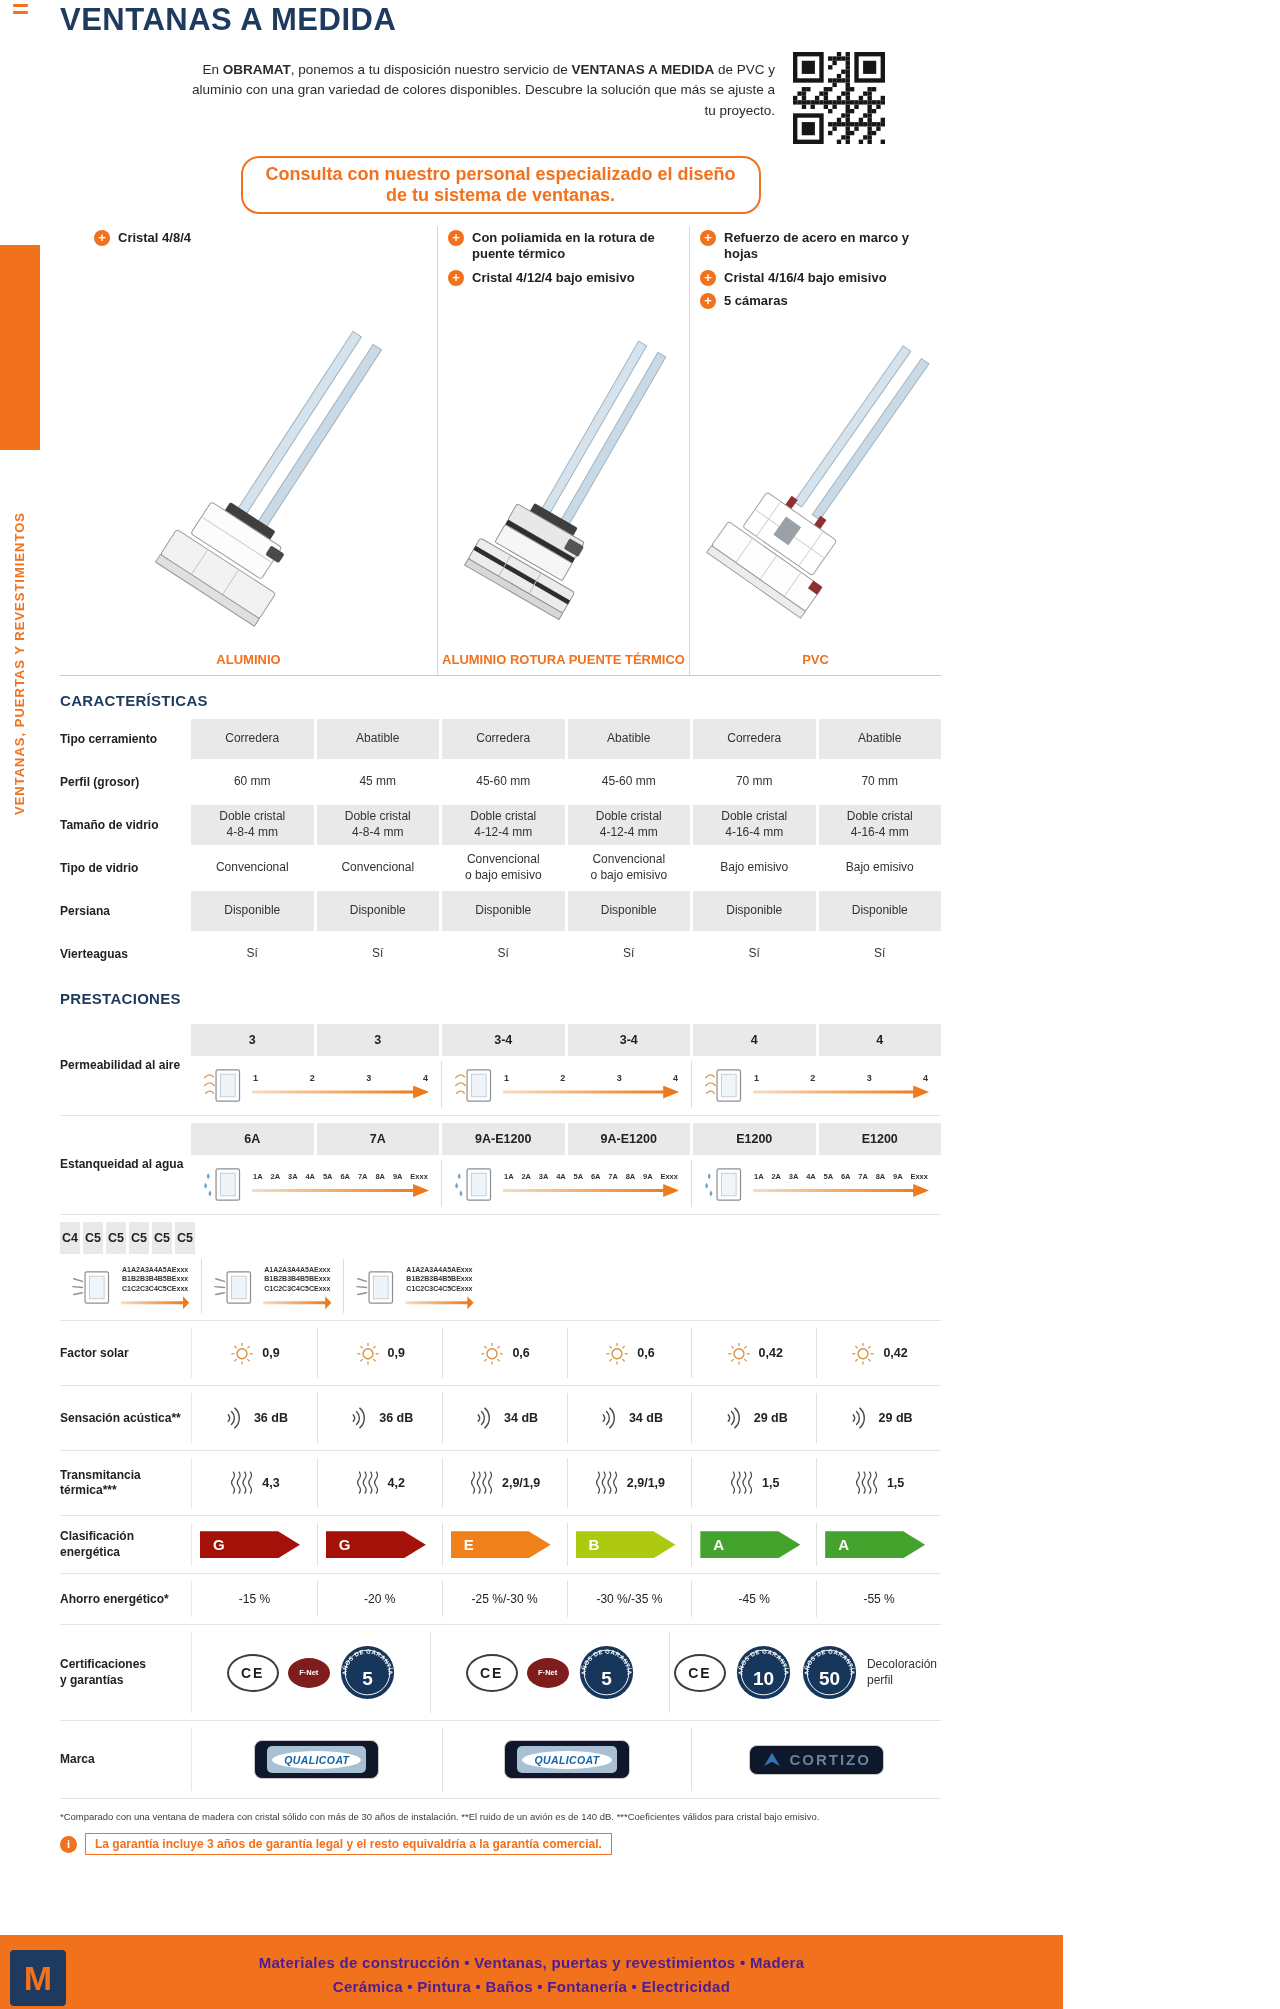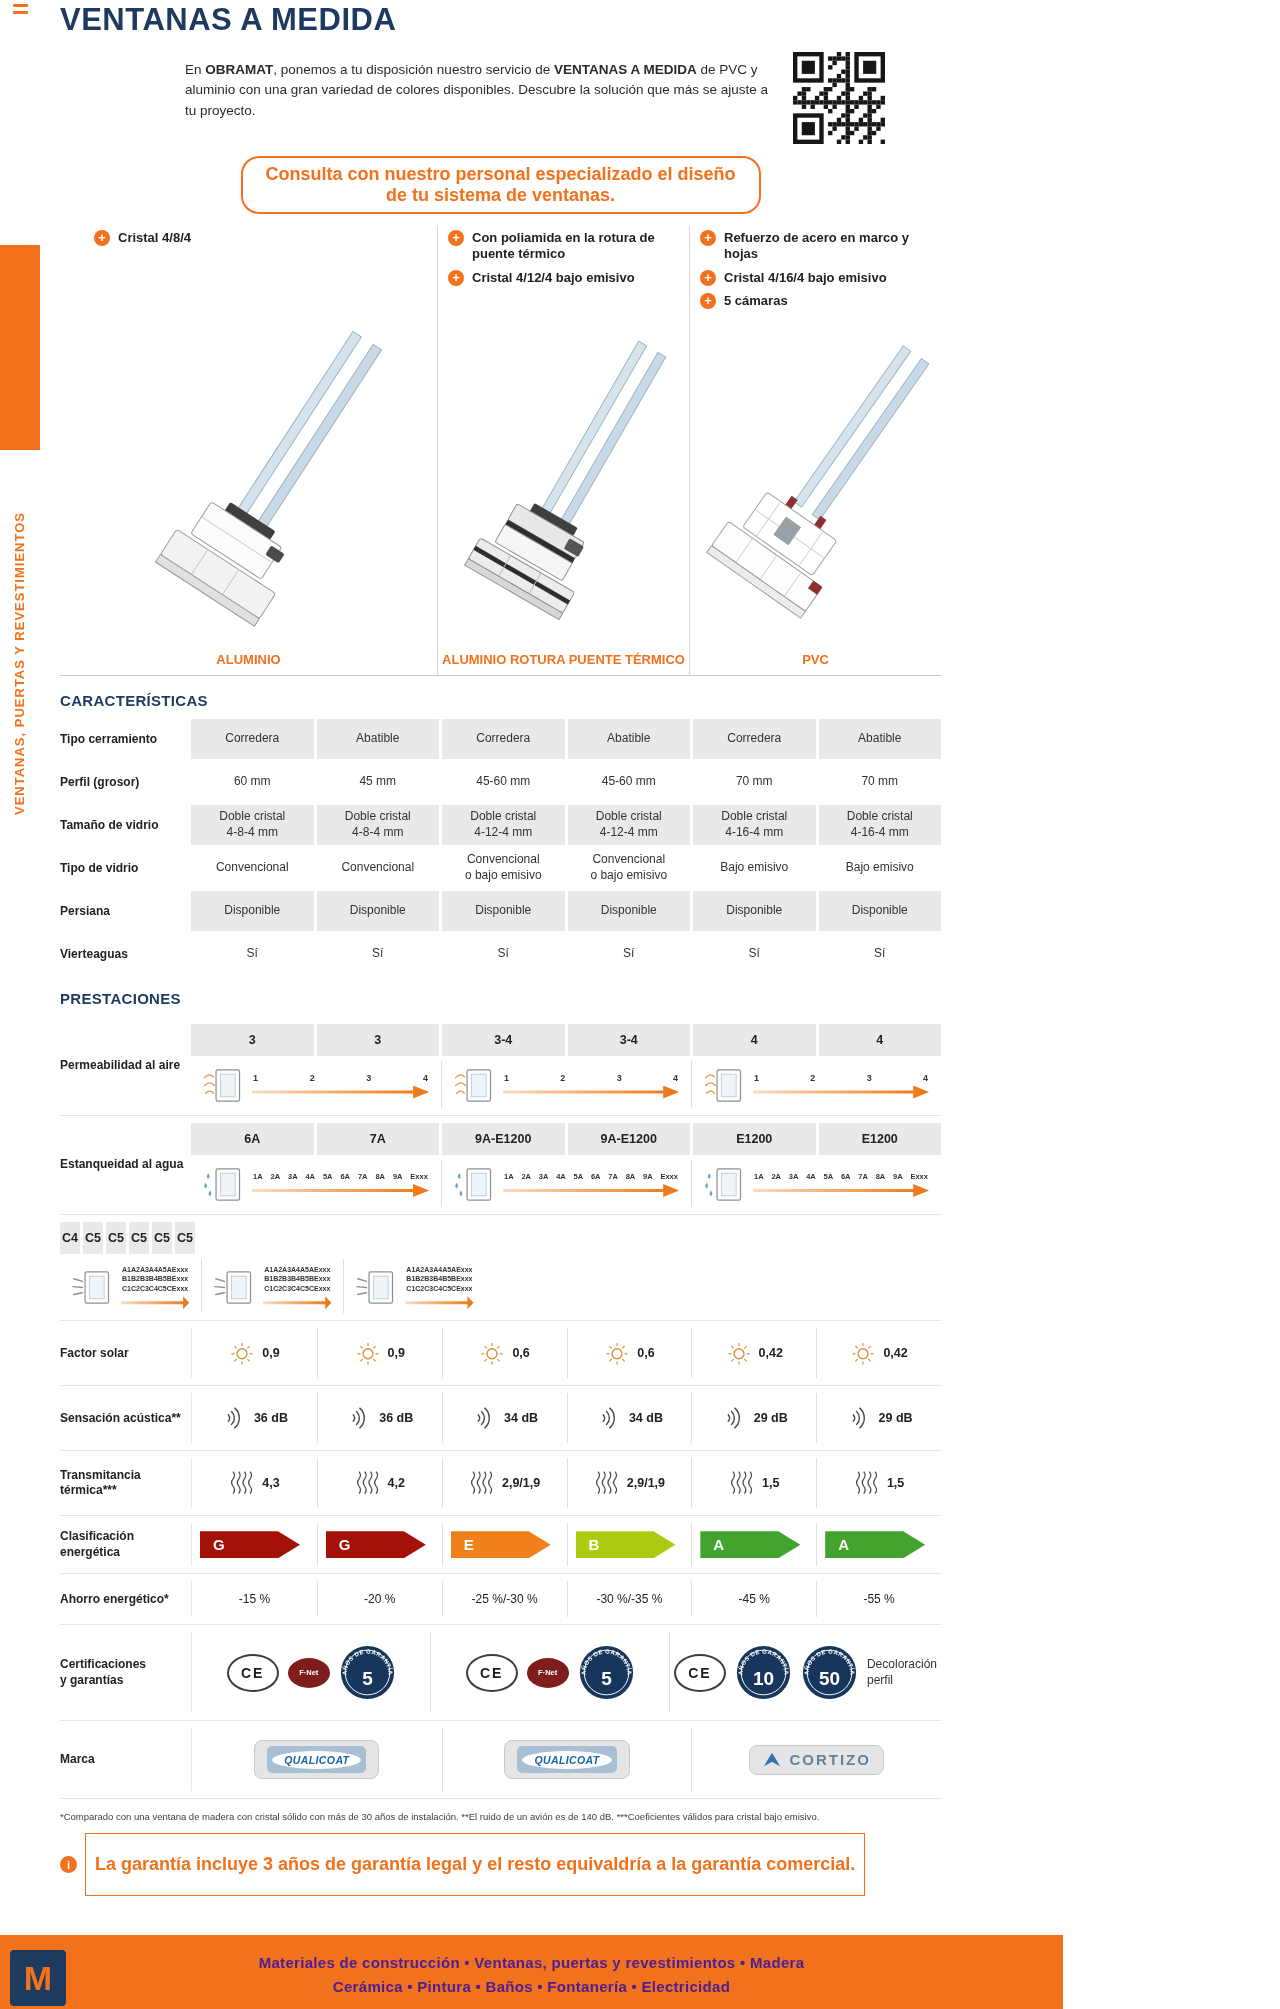--- a/index.html
+++ b/index.html
@@ -9,21 +9,21 @@
 
 .menu-icon { position:absolute; left:13px; top:4px; width:15px; }
 .menu-icon span { display:block; height:3px; background:var(--orange); margin-bottom:4px; border-radius:1px; }
 .side-tab { position:absolute; left:0; top:245px; width:40px; height:205px; background:var(--orange); }
 .side-text { position:absolute; left:12px; top:474px; height:380px; writing-mode:vertical-rl; transform:rotate(180deg); color:var(--orange); font-weight:bold; font-size:13px; letter-spacing:1px; text-align:center; }
 
 .content { position:absolute; left:60px; top:0; width:881px; }
 h1 { color:var(--navy); font-size:31px; letter-spacing:0.5px; margin-top:2px; }
 
 .intro-row { display:flex; margin-top:14px; }
-.intro-text { width:590px; margin-left:125px; text-align:left; font-size:13.5px; line-height:1.5; padding-top:8px; color:#2b2b2b; }
+.intro-text { width:590px; margin-left:125px; text-align:right; font-size:13.5px; line-height:1.5; padding-top:8px; color:#2b2b2b; }
 .qr-box { width:92px; height:92px; margin-left:18px; }
 .callout { width:520px; margin:12px auto 0; border:2px solid var(--orange); border-radius:18px; color:var(--orange); font-weight:bold; font-size:18px; text-align:center; padding:6px 12px; }
 
 .products { display:grid; grid-template-columns:377px 252px 252px; margin-top:12px; }
 .pcol { padding:4px 10px 0; }
 .pcol.first { padding-left:34px; }
 .pcol + .pcol { border-left:1px solid #d9d9d9; }
 .features { min-height:84px; }
 .feature { display:flex; gap:8px; margin-bottom:7px; font-weight:bold; font-size:13px; color:#222; line-height:1.25; }
 .plus { flex:0 0 16px; height:16px; border-radius:50%; background:var(--orange); color:#fff; font-size:13px; line-height:16px; text-align:center; font-weight:bold; }
@@ -70,30 +70,30 @@
 
 .cgroups { display:grid; grid-template-columns:repeat(3,1fr); border-left:1px solid #e8e8e8; }
 .cgroup { display:flex; align-items:center; justify-content:center; gap:9px; padding:12px 4px; }
 .cgroup + .cgroup { border-left:1px solid #e0e0e0; }
 .ce { width:52px; height:38px; border:2px solid #3c3c3c; border-radius:50%; display:flex; align-items:center; justify-content:center; font-weight:bold; font-size:14px; color:#1d1d1d; letter-spacing:2px; }
 .fnet { width:42px; height:30px; border-radius:50%; background:#7f1d1d; color:#fff; display:flex; align-items:center; justify-content:center; font-size:7.5px; font-weight:bold; }
 .badge { width:57px; height:57px; }
 .bnum { fill:#fff; font-size:20px; font-weight:bold; }
 .bring { fill:#fff; font-size:6.3px; font-weight:bold; letter-spacing:0.4px; }
 .cert-note { font-size:12px; color:#333; line-height:1.3; }
-.logo-box { display:inline-flex; align-items:center; border:1px solid #c9c9c9; border-radius:8px; padding:5px 12px; background:#e5e5e5; }
+.logo-box { display:inline-flex; align-items:center; border:1px solid #c9c9c9; border-radius:8px; padding:5px 12px; background:#0f172a; }
 .qualicoat { background:#a9bfd3; border-radius:5px; padding:4px 5px; }
 .q-oval { display:inline-block; background:#fff; border-radius:50%; color:#1763a8; font-weight:bold; font-style:italic; font-size:10.5px; padding:3px 12px; letter-spacing:0.4px; }
 .cortizo { display:flex; align-items:center; gap:7px; color:#64839f; font-weight:bold; font-size:15px; letter-spacing:2px; }
 .cortizo-icon { width:20px; height:18px; }
 
 .footnote { font-size:9.5px; color:#3d3d3d; margin-top:12px; }
 .inforow { display:flex; align-items:center; gap:8px; margin-top:11px; }
 .info-i { flex:0 0 17px; height:17px; border-radius:50%; background:var(--orange); color:#fff; font-size:11px; font-weight:bold; display:flex; align-items:center; justify-content:center; }
-.info-box { border:1px solid var(--orange); color:var(--orange); font-size:18px; font-weight:bold; padding:20px 9px; }
+.info-box { border:1px solid var(--orange); color:var(--orange); font-size:12px; font-weight:bold; padding:3px 9px; }
 
 .footer { position:absolute; left:0; bottom:0; width:1063px; height:74px; background:var(--orange); color:#4c1d95; text-align:center; font-weight:bold; font-size:15px; padding-top:16px; line-height:1.6; letter-spacing:0.3px; }
 .m-logo { position:absolute; left:10px; bottom:3px; width:56px; height:56px; background:var(--navy); color:var(--orange); display:flex; align-items:center; justify-content:center; font-size:34px; font-weight:bold; border-radius:4px; z-index:2; }
 </style>
 </head>
 <body>
 
 <svg width="0" height="0" style="position:absolute" aria-hidden="true">
     <defs>
   <path id="badgeArc" d="M 8 32 A 22 22 0 0 1 52 32" fill="none"></path>

